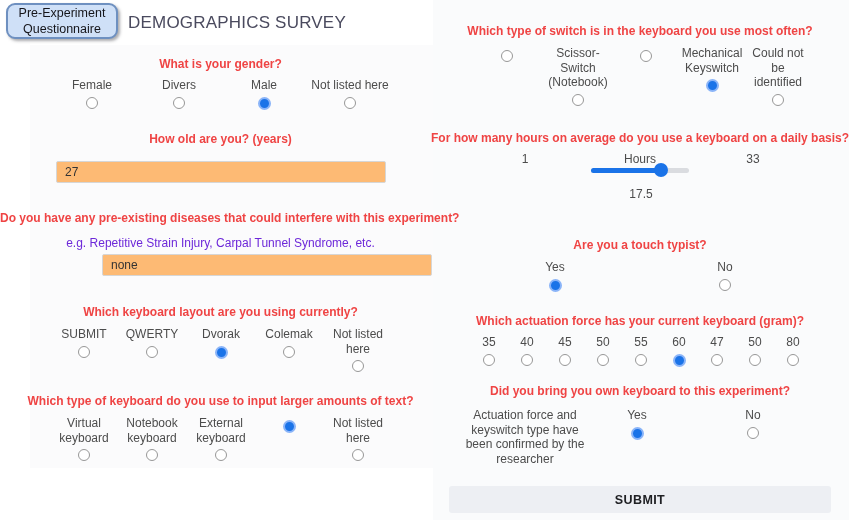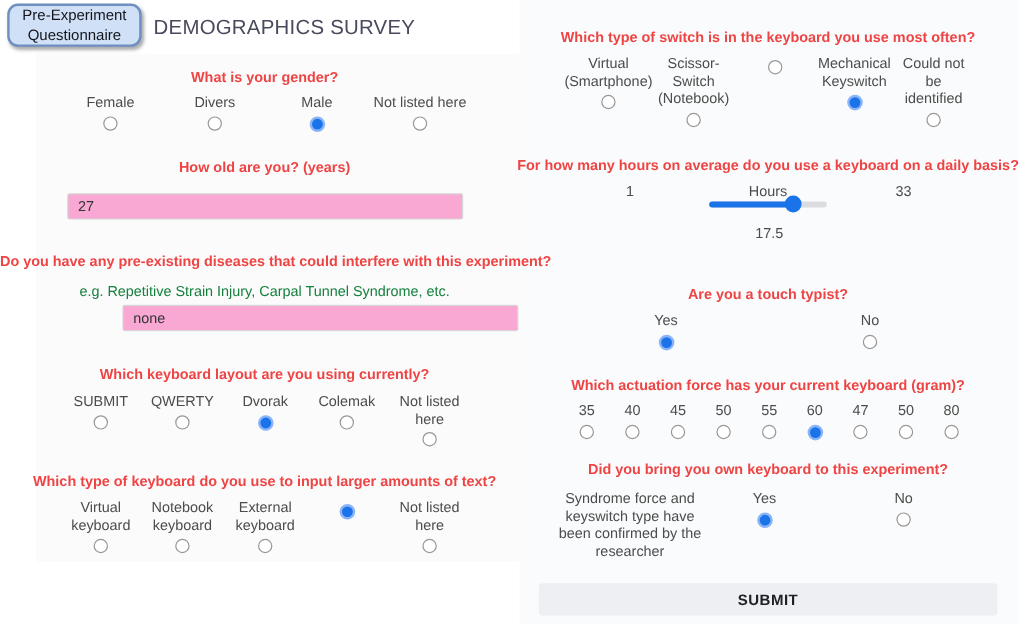--- a/index.html
+++ b/index.html
@@ -12,30 +12,30 @@
     border:2px solid #6e90c0;border-radius:9px;box-shadow:2px 2px 3px rgba(90,90,95,.5);
     display:flex;align-items:center;justify-content:center;text-align:center;
     font-size:12.5px;line-height:1.3;color:#15151a;cursor:pointer;box-sizing:border-box;}
   .page-title{position:absolute;left:128px;top:13px;font-size:17px;font-weight:400;
     color:#4a4a5e;letter-spacing:.2px;}
 
   .q-title{position:absolute;text-align:center;font-size:12px;font-weight:600;
     color:#ef4444;white-space:nowrap;}
   .q-title.lcol{left:0;width:441px;}
   .q-title.rcol{left:431px;width:418px;}
-  .hint{position:absolute;left:0;width:441px;text-align:center;font-size:12px;color:#15803d;}
+  .hint{position:absolute;left:0;width:441px;text-align:center;font-size:12px;color:#6d28d9;}
 
   .opt{position:absolute;transform:translateX(-50%);display:flex;flex-direction:column;
     align-items:center;text-align:center;font-size:12px;line-height:14.5px;color:#4c4c4c;}
   .opt .rb{margin-top:4px;}
   .rb{width:12px;height:12px;border-radius:50%;border:1px solid #979797;background:#fff;
     box-sizing:border-box;cursor:pointer;flex:0 0 auto;}
   .rb.on{width:13px;height:13px;border:2px solid #8ab4f8;background:#1a73e8;}
 
-  .ti{position:absolute;left:56px;width:330px;height:22px;background:#f9a8d4;
+  .ti{position:absolute;left:56px;width:330px;height:22px;background:#fdba74;
     border:1px solid #d6d6d6;border-radius:2px;box-sizing:border-box;padding:0 8px;
     font-size:12px;color:#333;font-family:inherit;outline:none;}
 
   .slider-lbl{position:absolute;transform:translateX(-50%);font-size:12px;color:#4c4c4c;white-space:nowrap;}
   .slider-track{position:absolute;left:591px;top:168px;width:98px;height:5px;
     background:#dadce0;border-radius:3px;cursor:pointer;}
   .slider-fill{position:absolute;left:0;top:0;height:5px;background:#1a73e8;border-radius:3px;}
   .slider-thumb{position:absolute;top:-5px;width:14px;height:14px;border-radius:50%;
     background:#1a73e8;cursor:grab;}
 
@@ -117,21 +117,20 @@
 <div class="opt" style="left:289px;top:416px;width:64px">
   <span class="rb on"></span>
 </div>
 <div class="opt" style="left:358px;top:416px;width:60px">
   <span>Not listed here</span>
   <span class="rb"></span>
 </div>
 
 <div class="q-title rcol" style="top:24px">Which type of switch is in the keyboard you use most often?</div>
 <div class="opt" style="left:507px;top:46px;width:66px">
-  <span>Virtual (Smartphone)</span>
   <span class="rb"></span>
 </div>
 <div class="opt" style="left:578px;top:46px;width:66px">
   <span>Scissor-Switch (Notebook)</span>
   <span class="rb"></span>
 </div>
 <div class="opt" style="left:646px;top:46px;width:66px">
   <span class="rb"></span>
 </div>
 <div class="opt" style="left:712px;top:46px;width:66px">
@@ -196,21 +195,21 @@
   <span>50</span>
   <span class="rb"></span>
 </div>
 <div class="opt" style="left:793px;top:335px;width:30px">
   <span>80</span>
   <span class="rb"></span>
 </div>
 
 <div class="q-title rcol" style="top:384px">Did you bring you own keyboard to this experiment?</div>
 <div class="opt" style="left:525px;top:408px;width:130px">
-  <span>Syndrome force and keyswitch type have been confirmed by the researcher</span>
+  <span>Actuation force and keyswitch type have been confirmed by the researcher</span>
 </div>
 <div class="opt" style="left:637px;top:408px;width:60px">
   <span>Yes</span>
   <span class="rb on"></span>
 </div>
 <div class="opt" style="left:753px;top:408px;width:60px">
   <span>No</span>
   <span class="rb"></span>
 </div>
 

